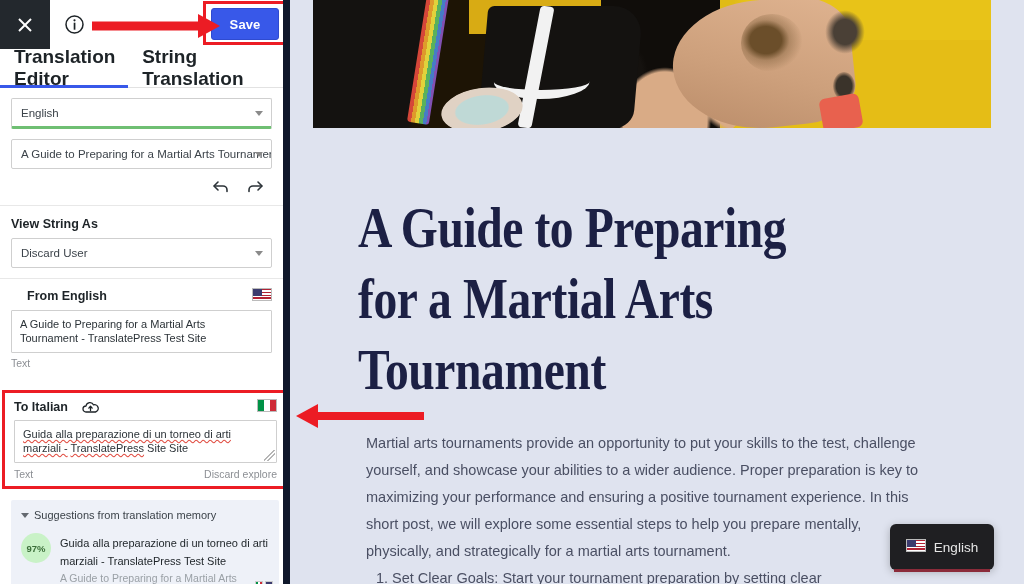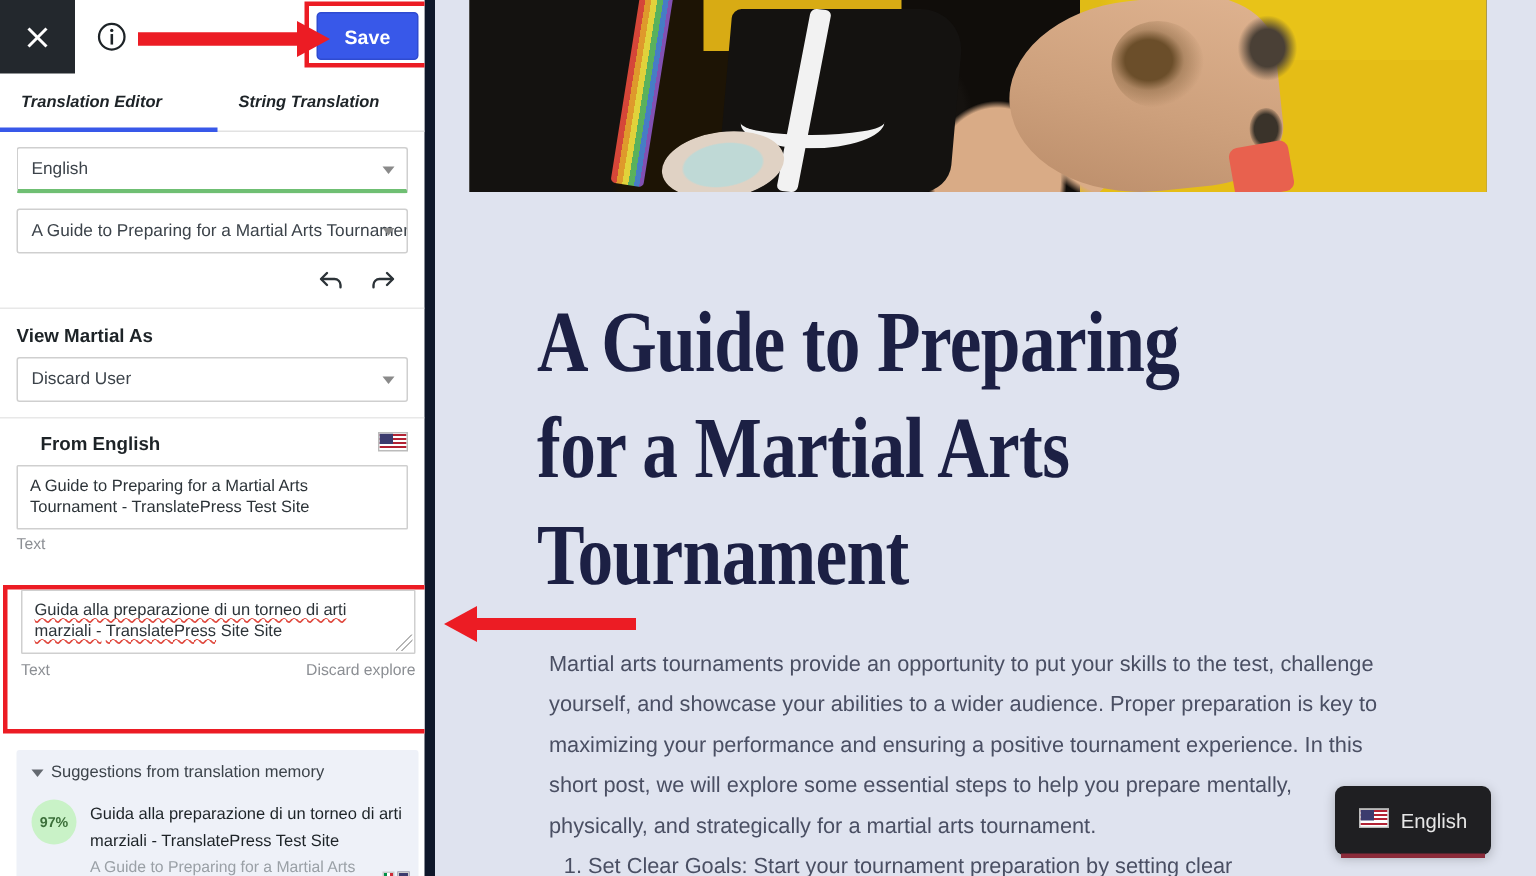--- a/index.html
+++ b/index.html
@@ -49,27 +49,26 @@
     letter-spacing: .1px;
   }
 
   
   .tabs {
     display: flex; height: 39px;
     border-bottom: 1px solid #e2e2e2;
     background: #fff;
   }
   .tab {
-    font-size: 11px; font-weight: 700; color: #1d2327;
+    font-size: 19px; font-weight: 700; color: #1d2327;
     display: flex; align-items: center;
     padding: 0 0 0 14px;
     cursor: pointer;
     position: relative;
     height: 100%;
-    font-style: italic;
   }
   .tab.t1 { width: 145px; }
   .tab.t2 { padding-left: 14px; font-weight: 700; }
   .tab.active::after {
     content: ""; position: absolute;
     left: 0; right: 0; bottom: -1px; height: 3px;
     background: #3858e9;
   }
 
   
@@ -429,21 +428,21 @@
       <span class="ic">
         <svg width="18" height="16" viewBox="0 0 18 16" aria-hidden="true">
           <path d="M12 3 L16 7 L12 11" fill="none" stroke="#2c3338" stroke-width="1.6" stroke-linecap="round" stroke-linejoin="round"></path>
           <path d="M15.6 7 H7 a4 4 0 0 0 -4 4 v1.5" fill="none" stroke="#2c3338" stroke-width="1.6" stroke-linecap="round"></path>
         </svg>
       </span>
     </div>
 
     <div class="divider"></div>
 
-    <div class="section-head">View Martial As</div>
+    <div class="section-head">View String As</div>
     <div class="sel-wrap" style="padding-top:0">
       <div class="sel">
         <span>Discard User</span>
         <span class="caret"></span>
       </div>
     </div>
 
     <div class="divider" style="margin-top:10px"></div>
 
     <div class="lang-head">
@@ -455,20 +454,32 @@
 
     <div class="ta-wrap">
       <div class="ta">A Guide to Preparing for a Martial Arts Tournament - TranslatePress Test Site</div>
 
     </div>
     <div class="ta-meta">
       <span>Text</span>
     </div>
 
     <div class="italian-block">
+      <div class="lang-head" style="padding:6px 9px 5px 9px">
+        <span>To Italian</span>
+        <span class="cloud-ic">
+          <svg width="17" height="15" viewBox="0 0 17 15" aria-hidden="true">
+            <path d="M4 12 a3 3 0 0 1 0-6 a4 4 0 0 1 7.6-1.1 A3 3 0 0 1 13.5 12 Z" fill="none" stroke="#1d2327" stroke-width="1.3" stroke-linejoin="round"></path>
+            <path d="M8.5 10.5 V6.4 M6.8 8.1 L8.5 6.3 L10.2 8.1" fill="none" stroke="#1d2327" stroke-width="1.3" stroke-linecap="round" stroke-linejoin="round"></path>
+          </svg>
+        </span>
+        <span class="flag">
+          <span class="flag-it"></span>
+        </span>
+      </div>
 
       <div style="padding:0 9px">
         <div class="ta">
           <span class="spell">Guida alla preparazione di un torneo di arti marziali -</span>
           <span class="spell">TranslatePress</span><span> Site Site</span>
           <span class="grip"></span>
         </div>
       </div>
       <div class="ta-meta" style="padding:5px 9px 0 9px">
         <span>Text</span>

